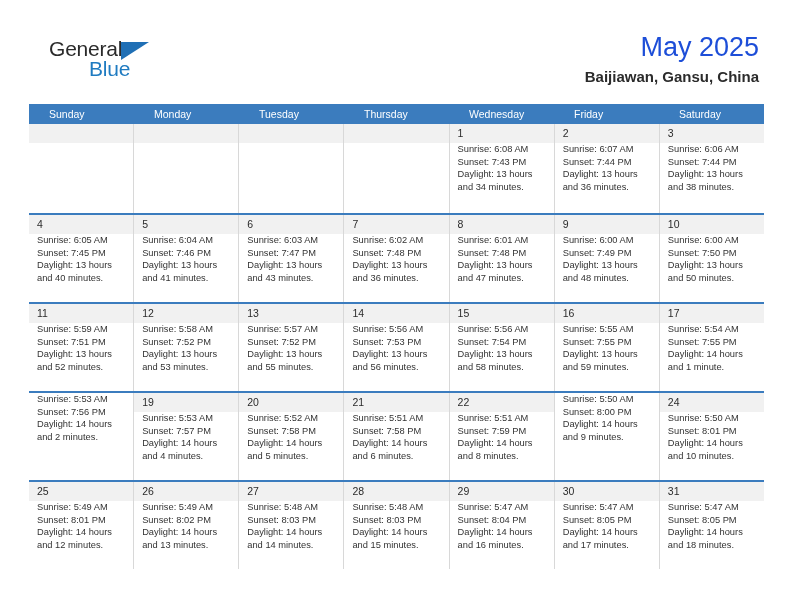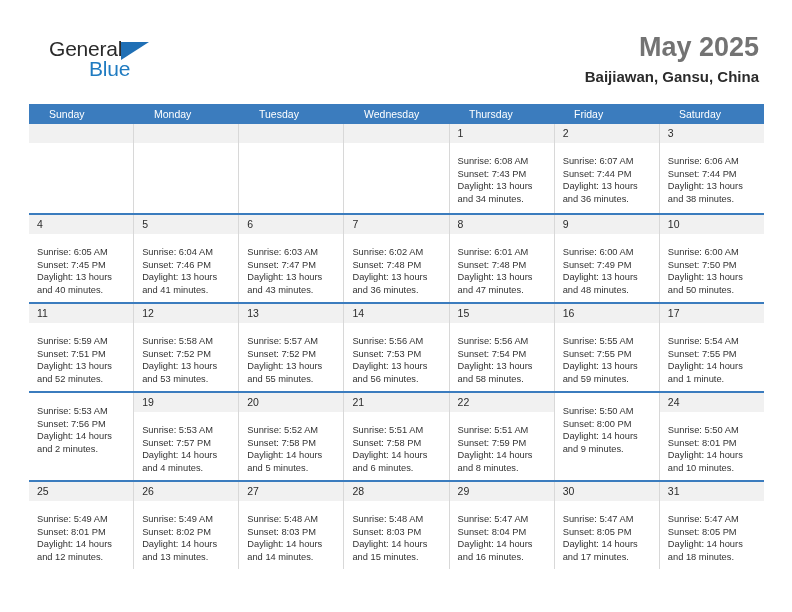--- a/index.html
+++ b/index.html
@@ -63,23 +63,23 @@
     border-bottom: 18px solid transparent;
   }
   .title-block {
     position: absolute;
     right: 0;
     top: 0;
     text-align: right;
   }
   .cal-title {
     font-size: 27px;
-    color: #737373;
+    color: #1d4ed8;
     line-height: 34px;
-    font-weight: bold;
+    font-weight: normal;
     margin: 0;
   }
   .cal-subtitle {
     font-size: 15px;
     color: #2b2b2b;
     line-height: 22px;
     margin: 2px 0 0 0;
     font-weight: bold;
   }
 
@@ -130,21 +130,21 @@
     font-size: 10.5px;
     line-height: 19px;
     padding-left: 8px;
     color: #2b2b2b;
     box-sizing: border-box;
   }
   .day-cell.empty .day-number {
     background: #f1f1f1;
   }
   .day-info {
-    padding: 12px 6px 0 8px;
+    padding: 0 6px 0 8px;
     font-size: 9.3px;
     line-height: 12.6px;
     color: #333333;
   }
   .day-info div {
     white-space: normal;
   }
 </style>
 </head>
 <body>
@@ -161,22 +161,22 @@
       <h1 class="cal-title">May 2025</h1>
       <h2 class="cal-subtitle">Baijiawan, Gansu, China</h2>
     </div>
   </div>
 
   <div class="calendar">
     <div class="weekday-header">
       <div class="weekday">Sunday</div>
       <div class="weekday">Monday</div>
       <div class="weekday">Tuesday</div>
+      <div class="weekday">Thursday</div>
       <div class="weekday">Wednesday</div>
-      <div class="weekday">Thursday</div>
       <div class="weekday">Friday</div>
       <div class="weekday">Saturday</div>
     </div>
 
     <div class="week-row first">
       <div class="day-cell empty">
         <div class="day-number"></div>
       </div>
       <div class="day-cell empty">
         <div class="day-number"></div>

